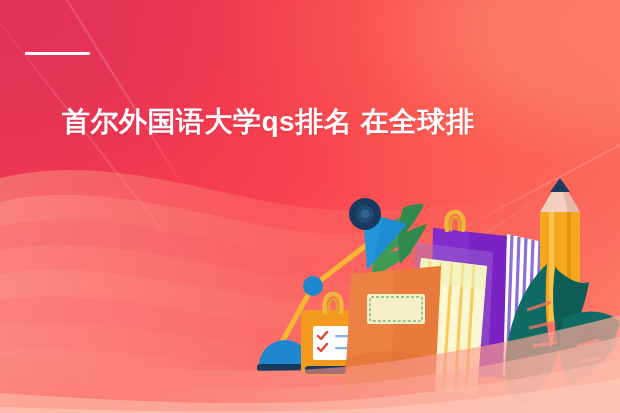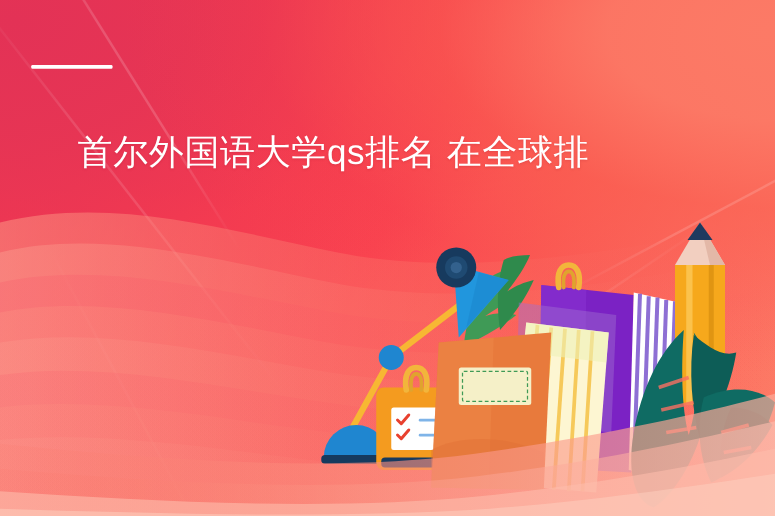--- a/index.html
+++ b/index.html
@@ -43,21 +43,21 @@
     background: #ffffff;
     border-radius: 1px;
   }
   #banner-title {
     position: absolute;
     left: 62px;
     top: 104px;
     width: 470px;
     color: #ffffff;
     font-size: 28px;
-    font-weight: normal;
+    font-weight: bold;
     letter-spacing: 0.5px;
     line-height: 36px;
     white-space: nowrap;
     overflow: hidden;
     text-shadow: 0 1px 2px rgba(150,20,40,0.22);
   }
   #waves {
     position: absolute;
     left: 0;
     top: 150px;

